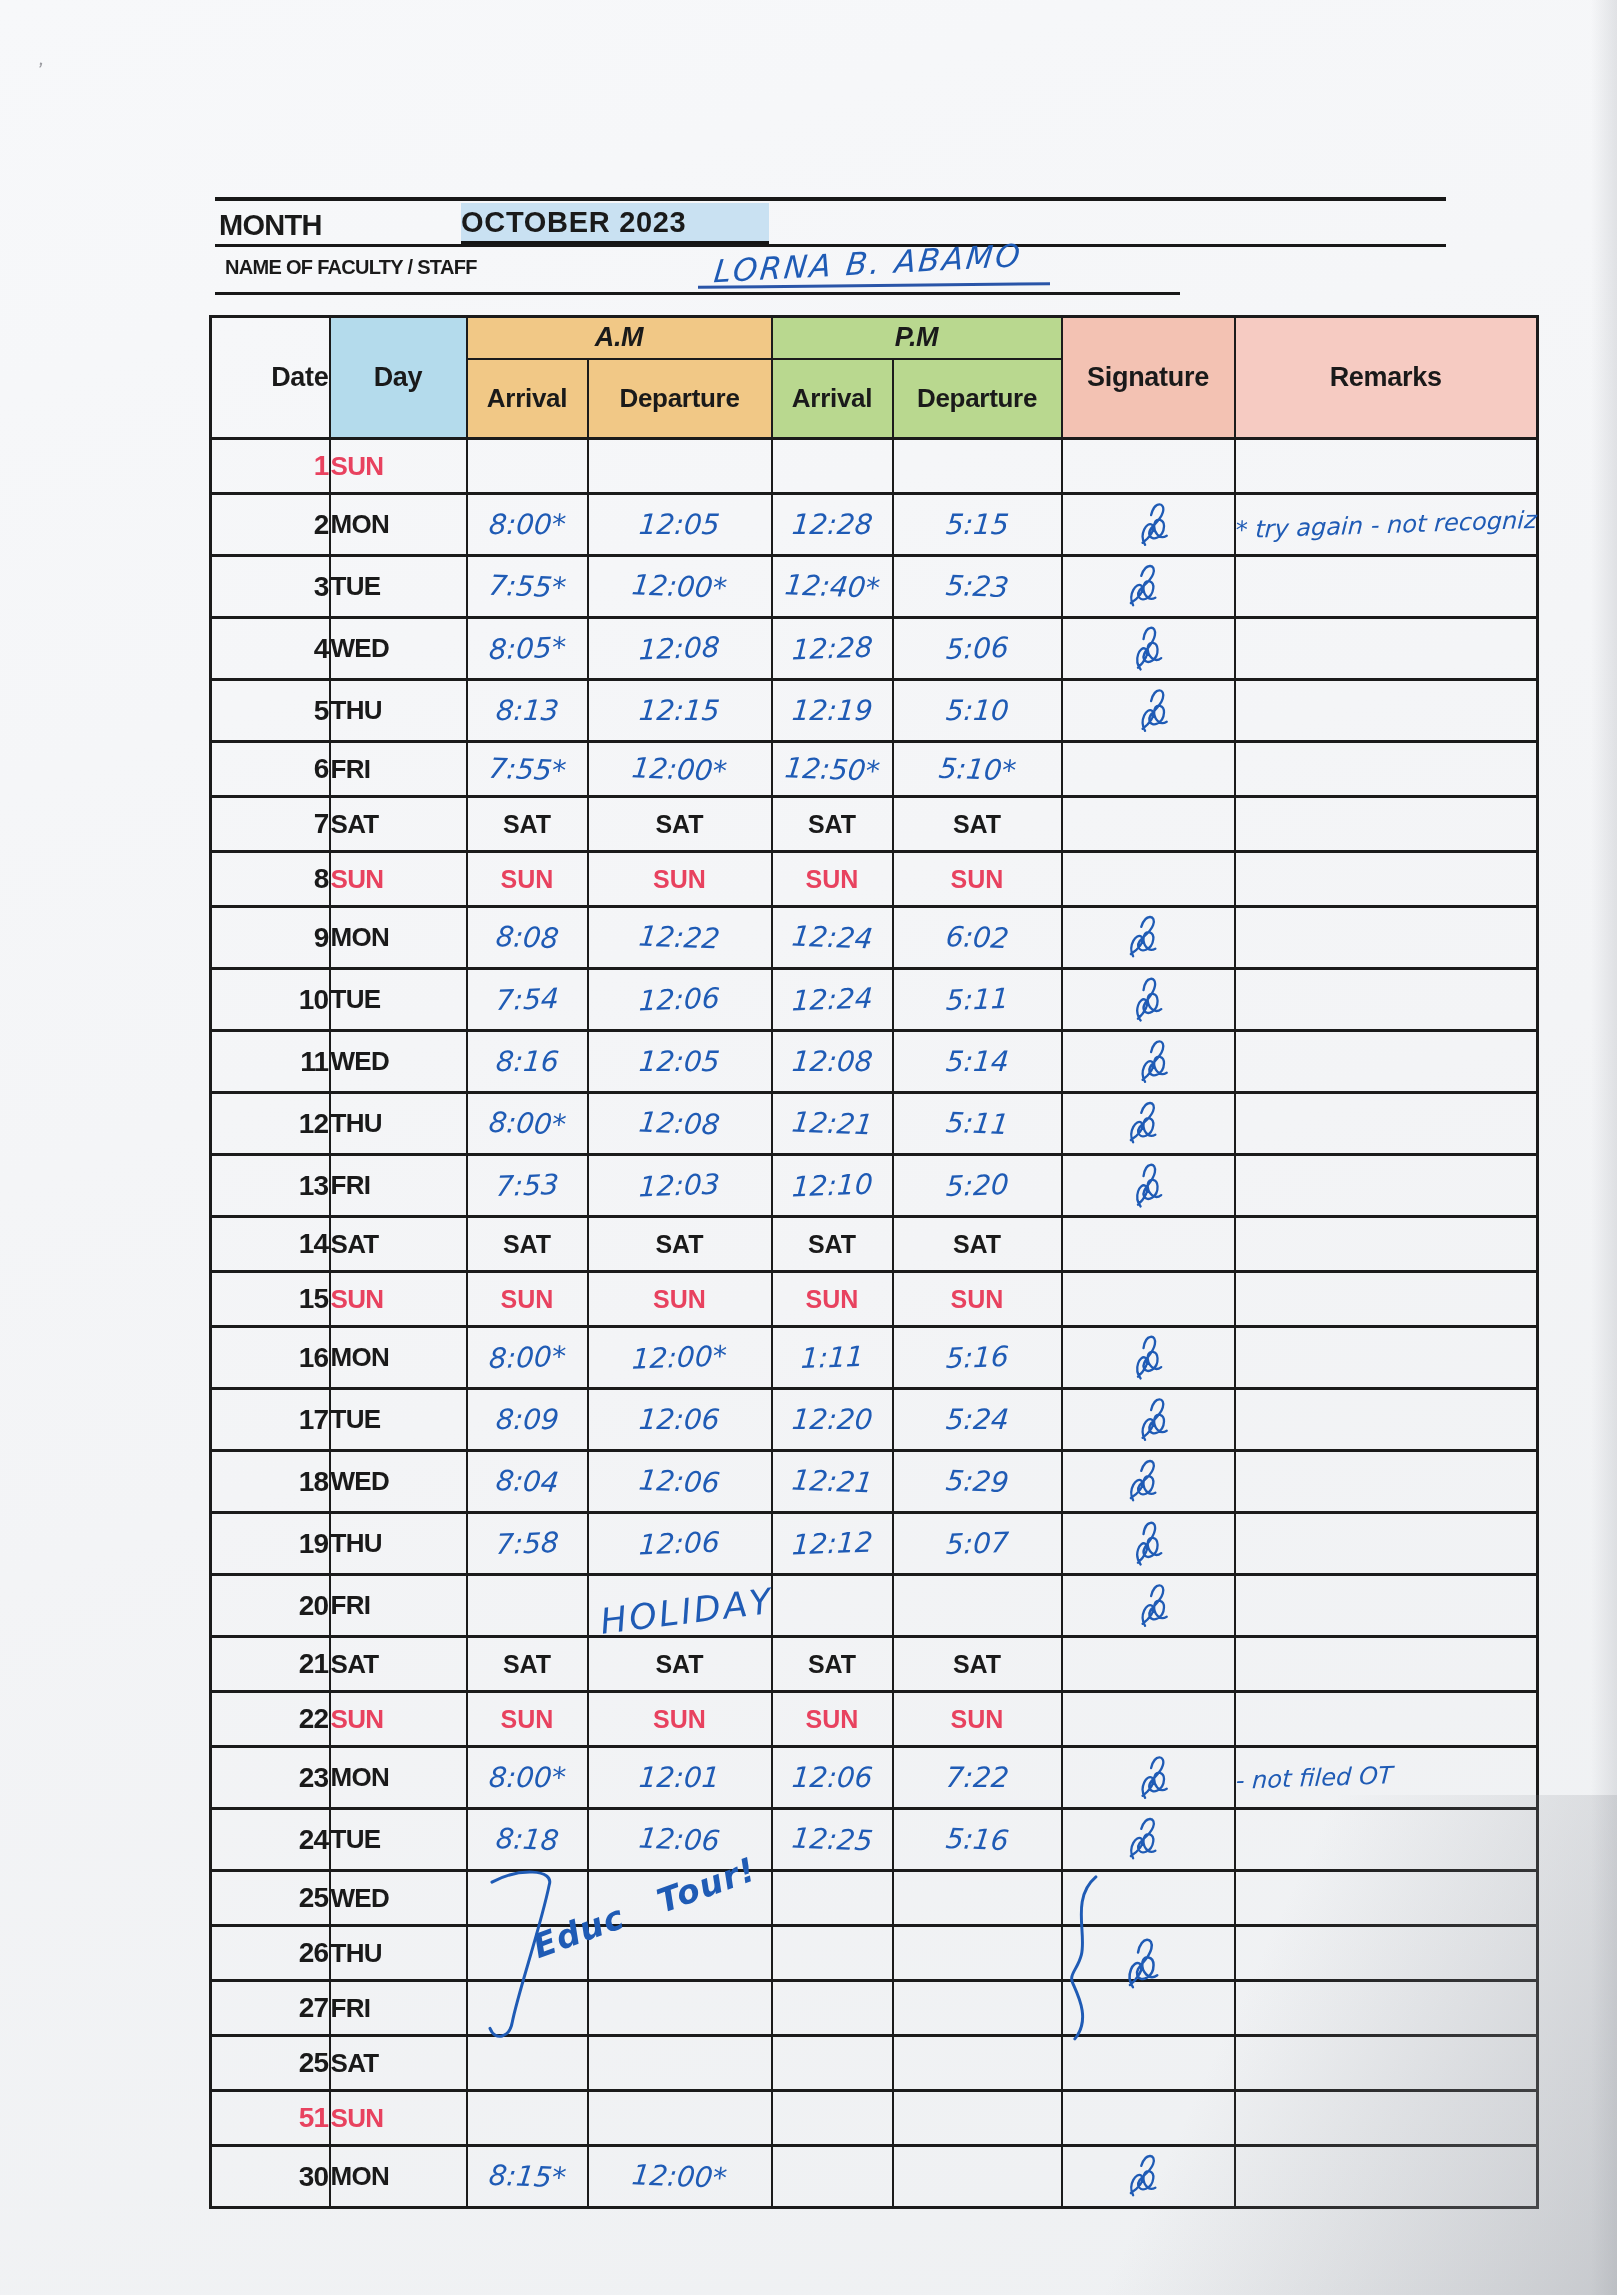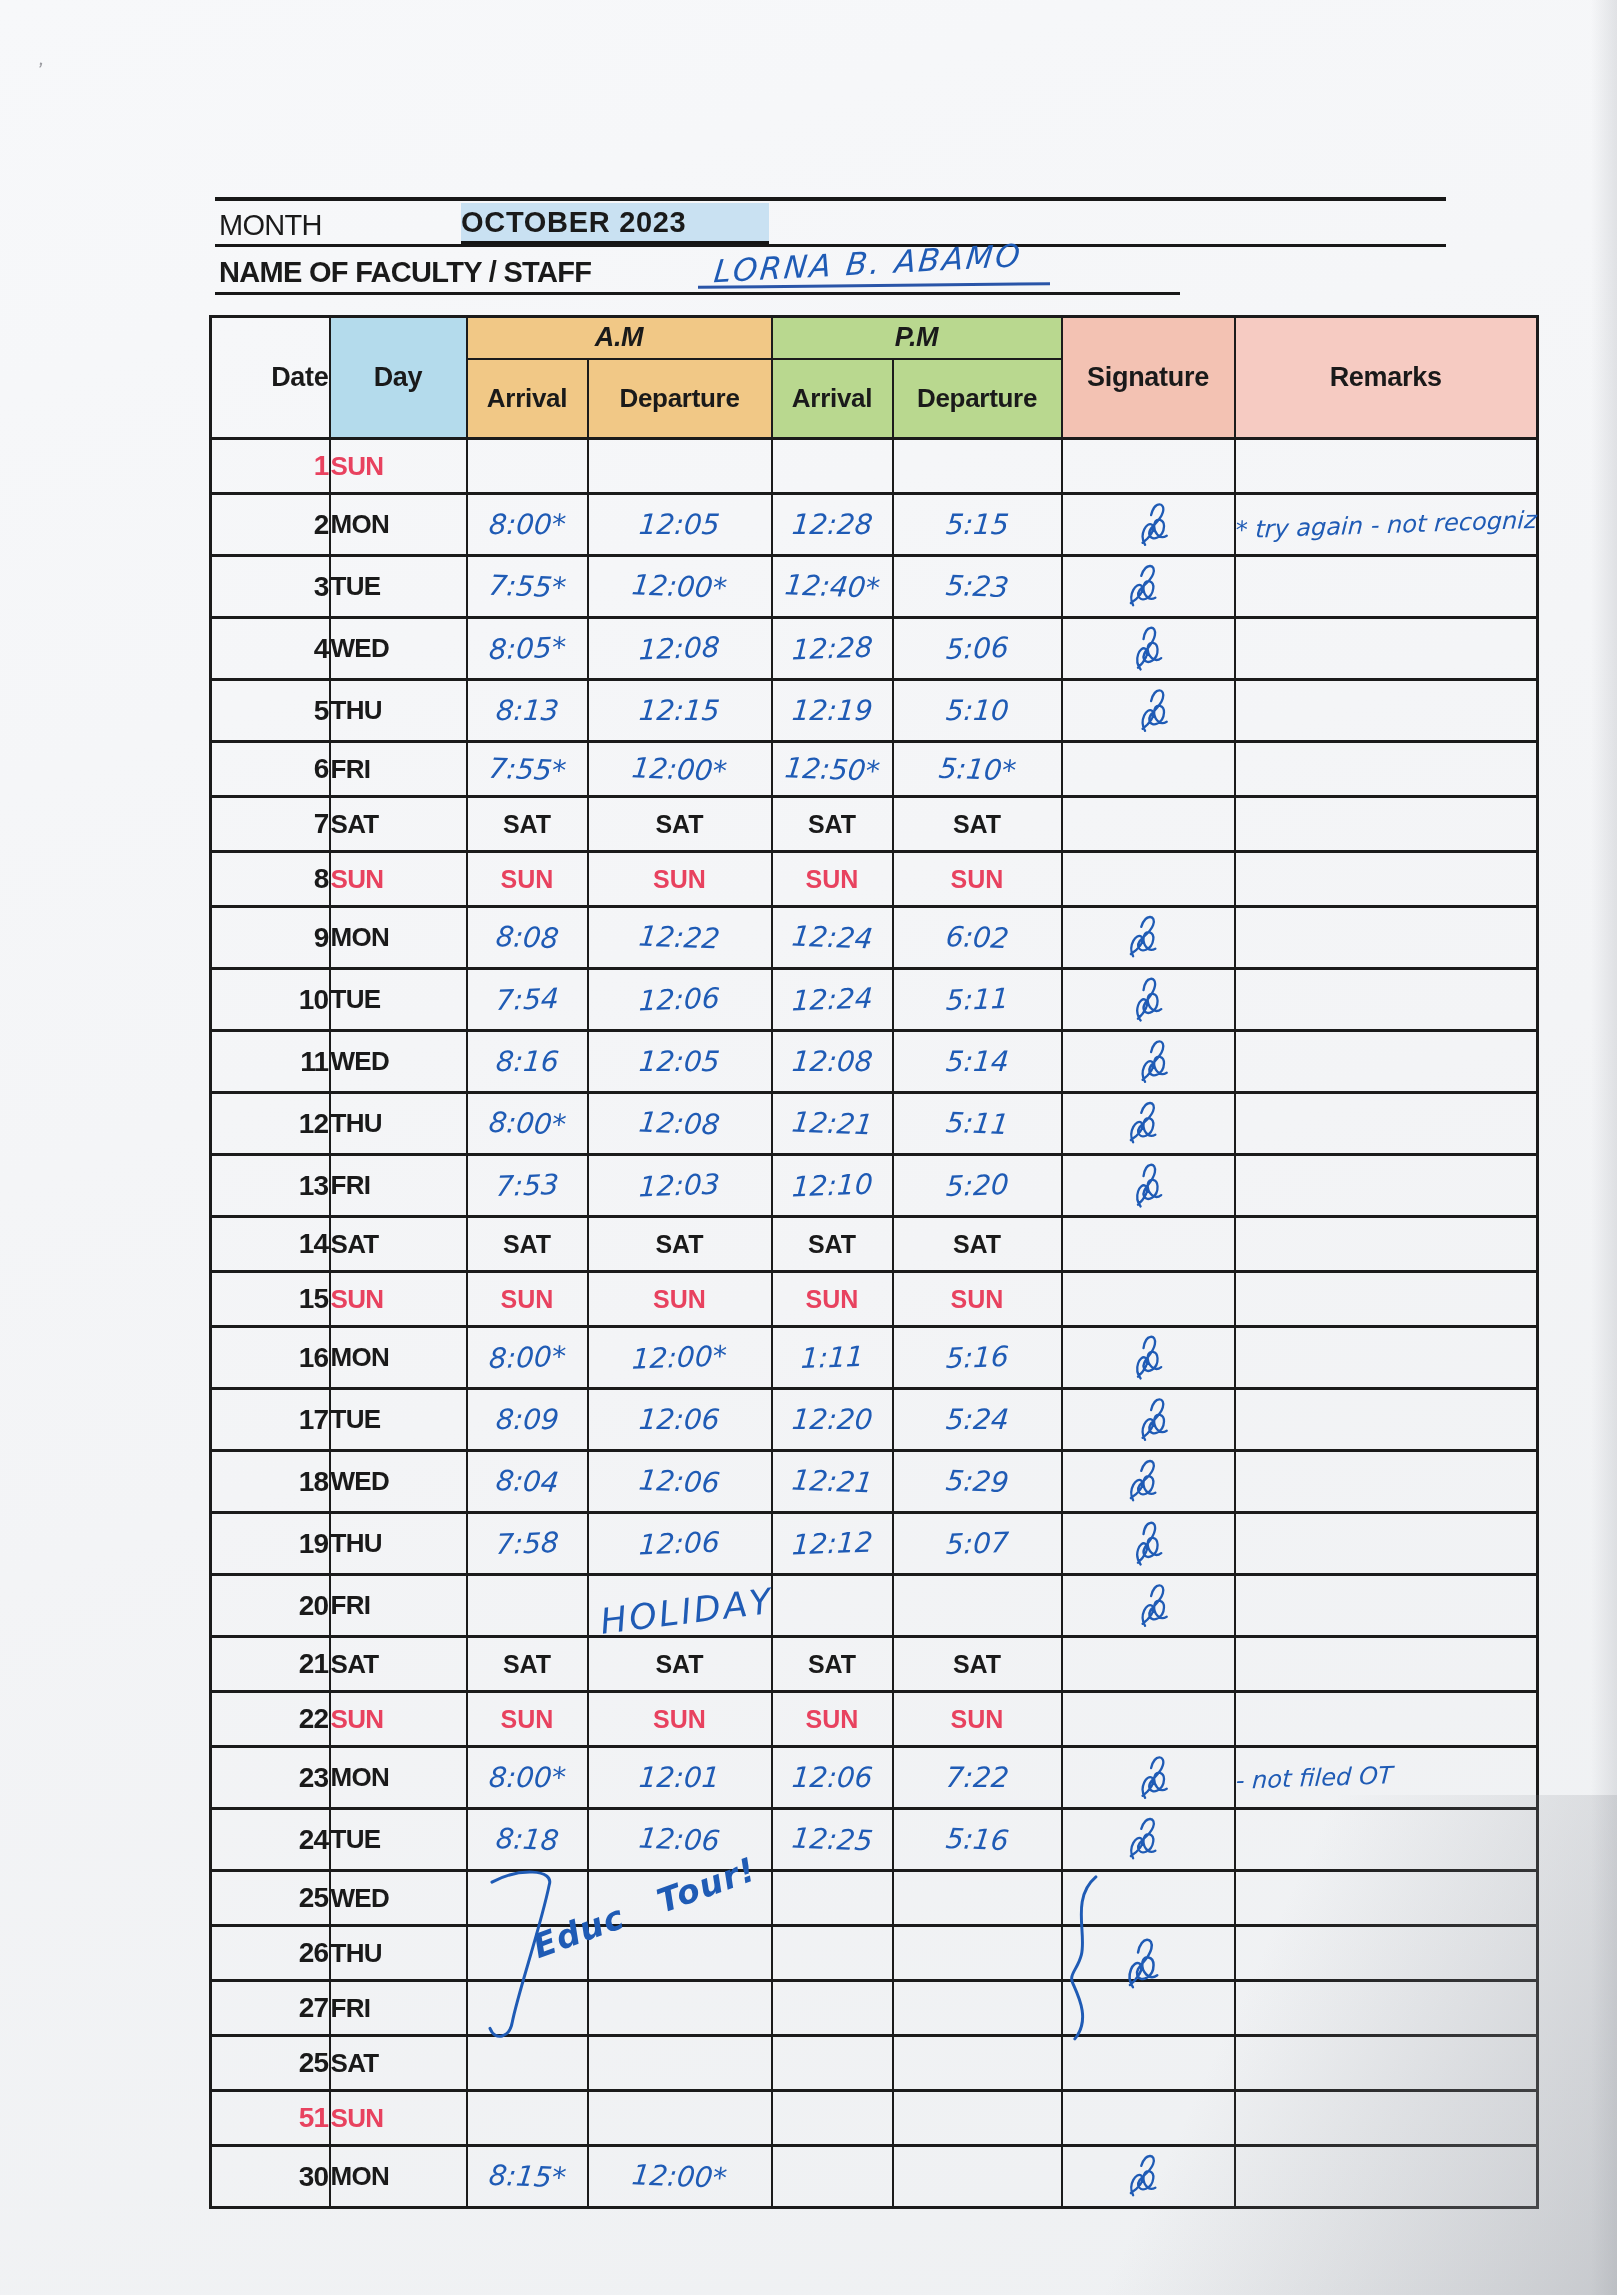--- a/index.html
+++ b/index.html
@@ -22,27 +22,27 @@
 
   
   .title {
     position:absolute; left:217px; top:149px; margin:0;
     font-size:39px; font-weight:bold; letter-spacing:-1px; white-space:nowrap;
   }
   .rule { position:absolute; background:#181818; }
   .rule-title  { left:215px; top:197px;  width:1231px; height:4px; }
   .rule-month  { left:215px; top:244px;  width:1231px; height:2.6px; }
   .rule-name   { left:215px; top:292px;  width:965px; height:2.6px; }
-  .month-label { position:absolute; left:219px; top:209px; font-size:29px; font-weight:normal; letter-spacing:-0.7px; }
+  .month-label { position:absolute; left:219px; top:209px; font-size:29px; font-weight:bold; letter-spacing:-0.7px; }
   .month-value {
     position:absolute; left:461px; top:203px; width:308px; height:41px;
     background:#c9e1f2; border-bottom:3.3px solid #161616;
     font-size:29px; font-weight:bold; line-height:38px; letter-spacing:0.7px;
   }
-  .name-label { position:absolute; left:219px; top:256px; font-size:29px; font-weight:bold; letter-spacing:-0.7px; }
+  .name-label { position:absolute; left:225px; top:256px; font-size:20px; font-weight:bold; letter-spacing:-0.7px; }
   .hwfont { font-family:"DejaVu Sans", sans-serif; font-style:italic; color:#1f5bb5; }
   .name-value {
     position:absolute; left:714px; top:245px; font-size:31px; letter-spacing:2.6px; white-space:nowrap;
     transform:rotate(-3deg) skewX(-9deg);
   }
   .name-underline { position:absolute; left:698px; top:284px; width:352px; height:2.6px; background:#2a55a8; transform:rotate(-0.6deg); }
 
   
   .logtable {
     position:absolute; left:209px; top:315px;

